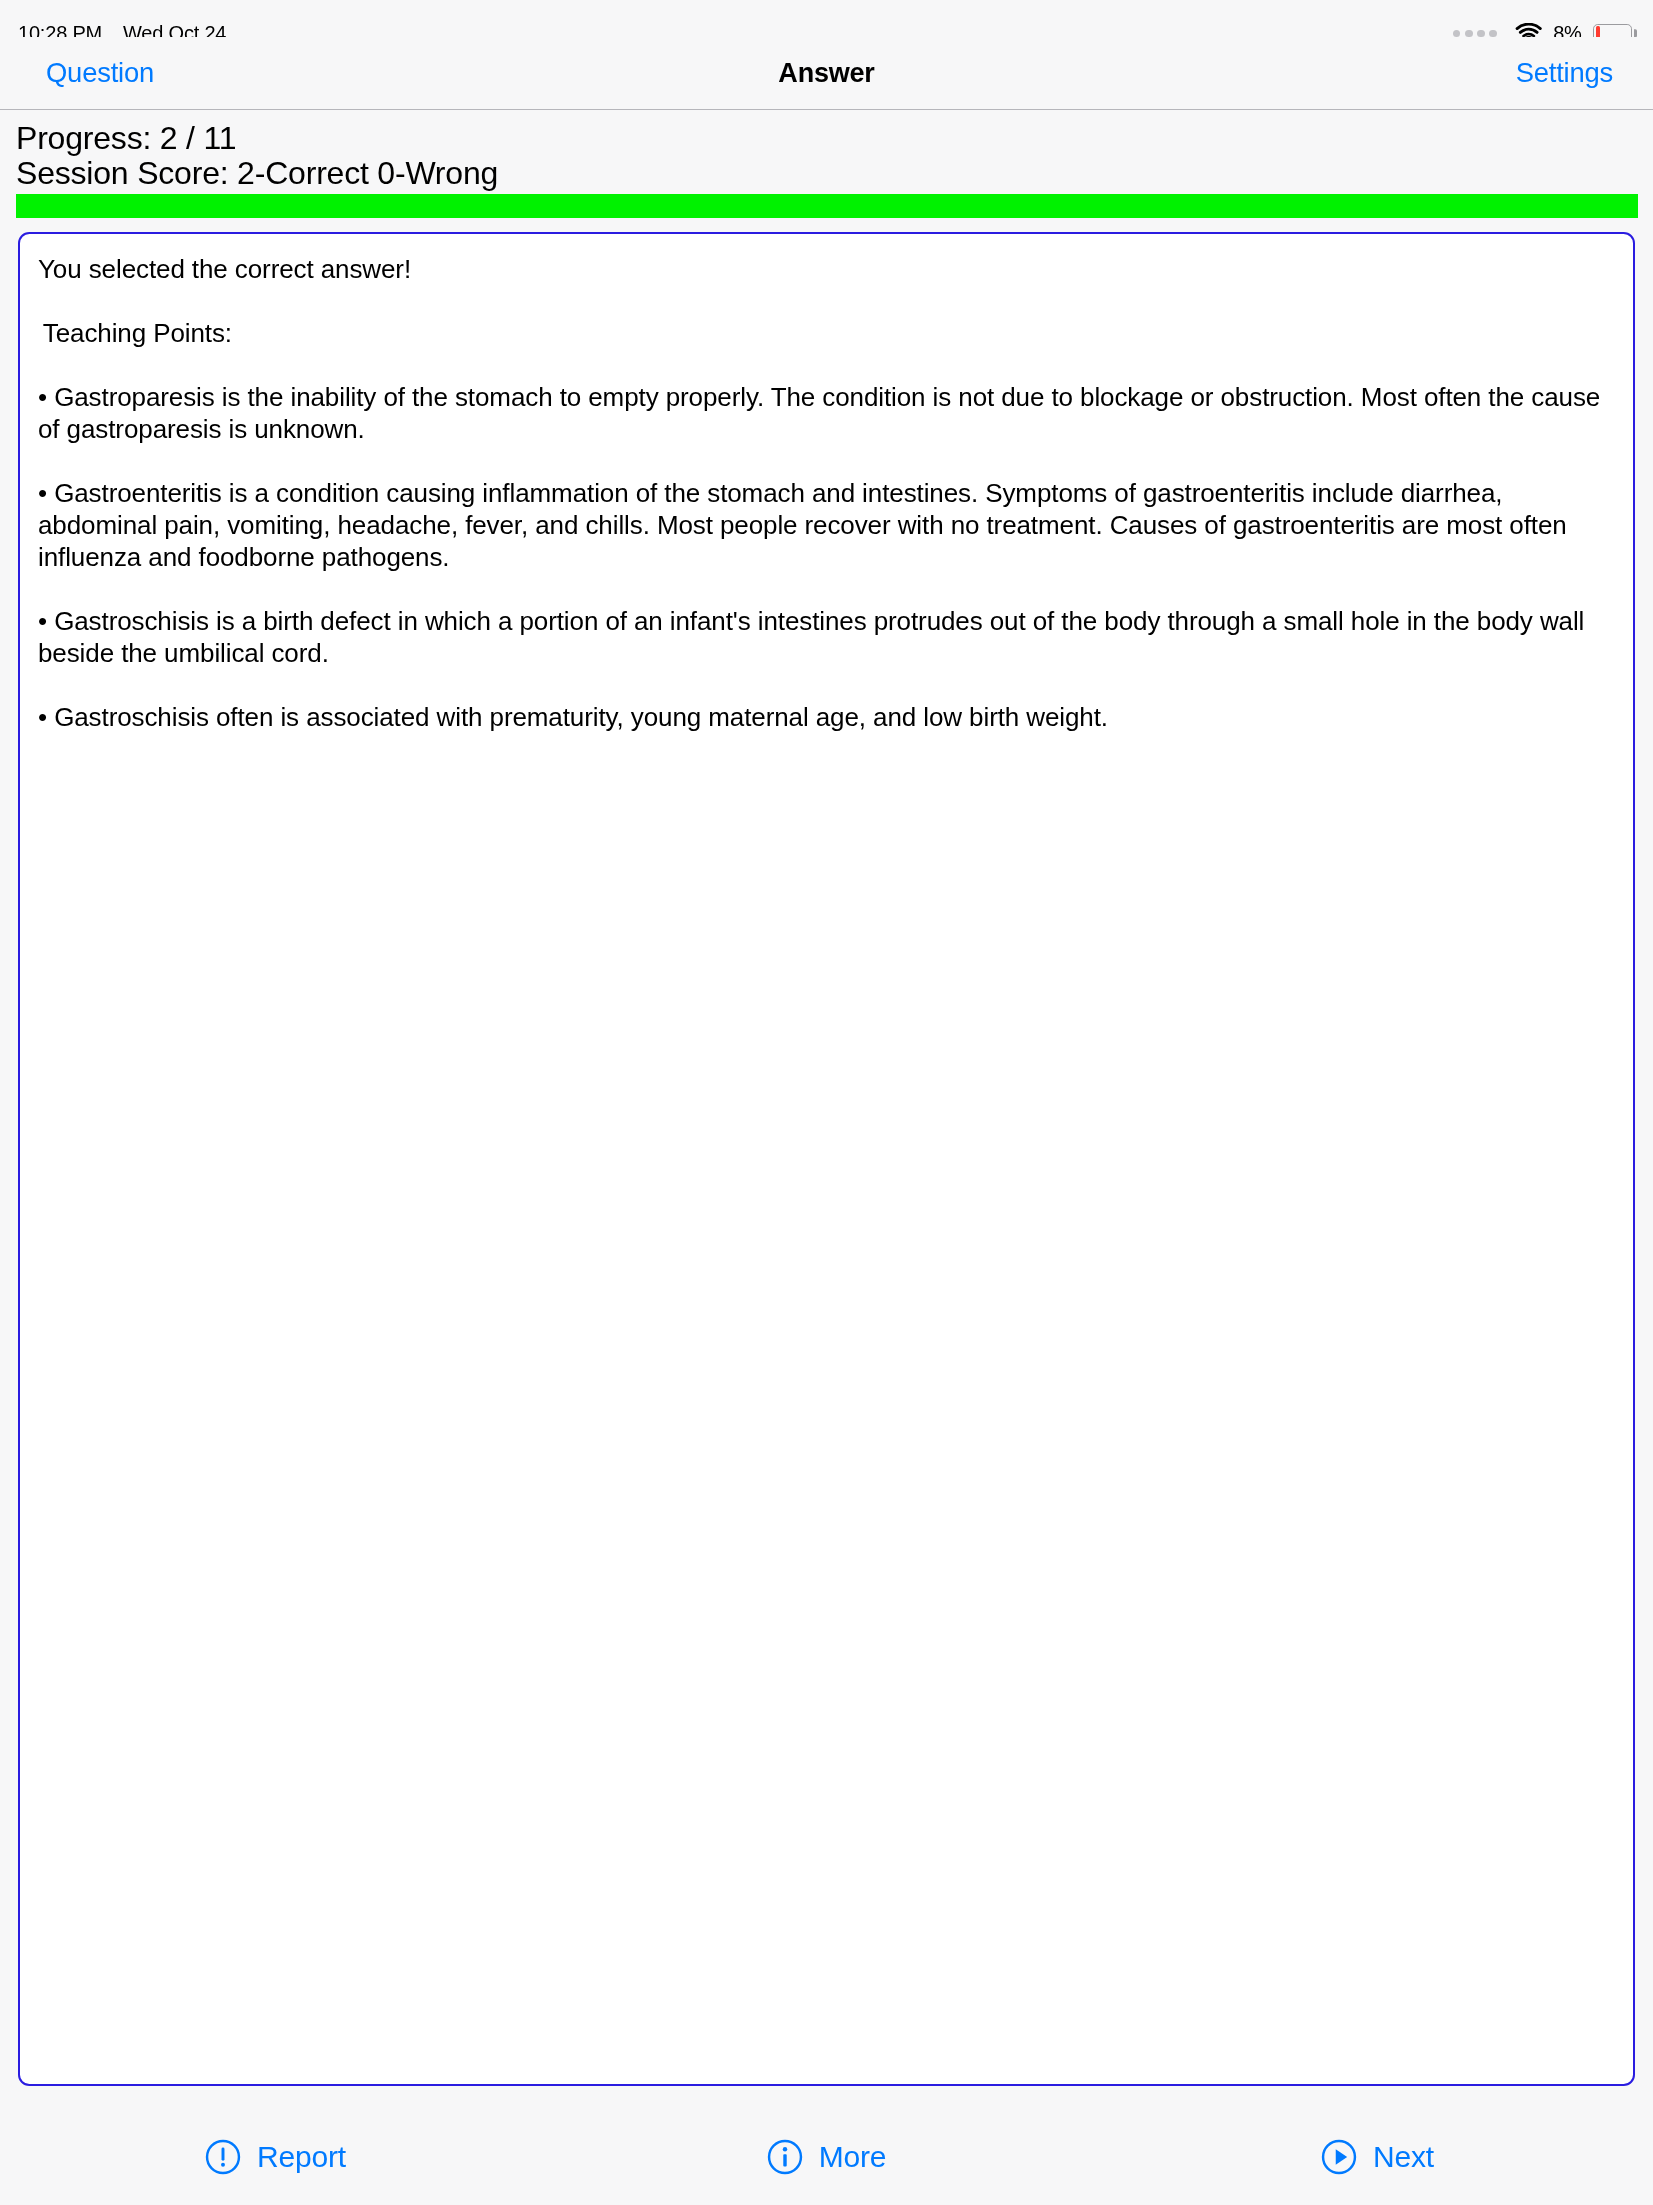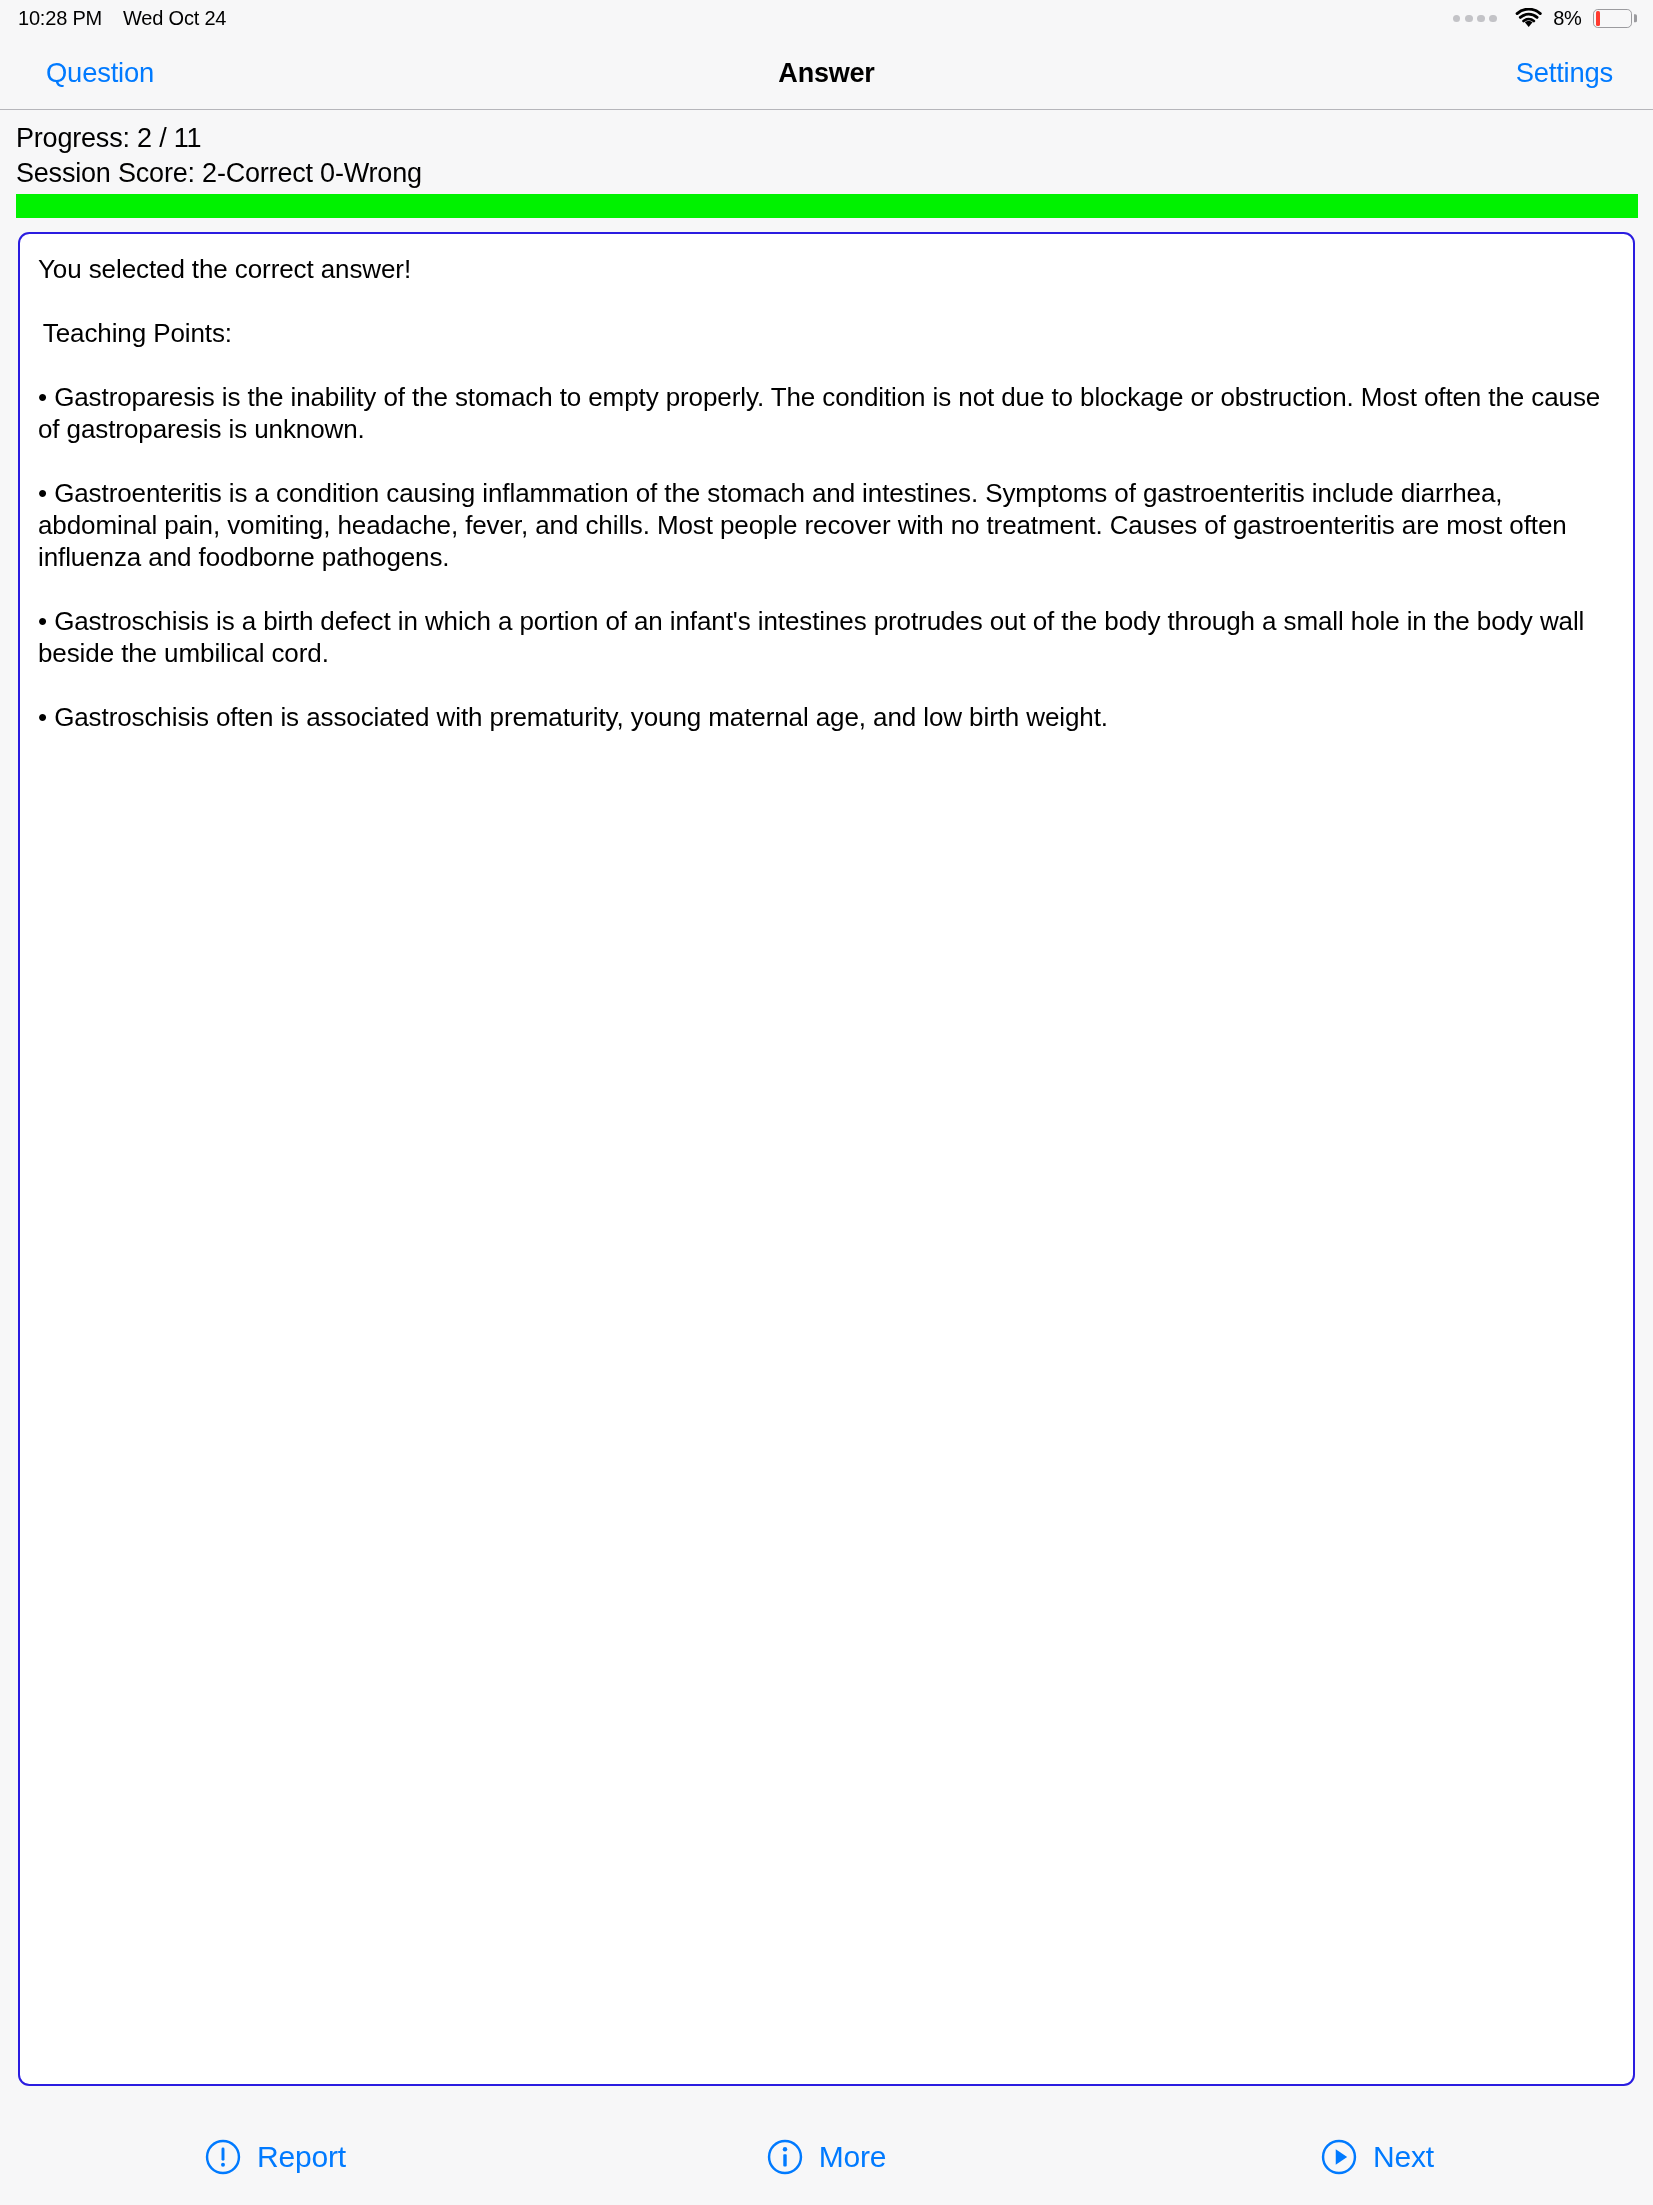--- a/index.html
+++ b/index.html
@@ -16,21 +16,21 @@
     position: relative;
     width: 1653px;
     height: 2205px;
     background: #f7f7f8;
     overflow: hidden;
   }
 
   
   .statusbar {
     position: absolute;
-    top: 0; left: 0;
+    top: 15px; left: 0;
     width: 1653px;
     height: 37px;
     display: flex;
     align-items: center;
     padding: 0 21px 0 18px;
     background: #f7f7f8;
   }
   .status-left {
     display: flex;
     align-items: baseline;
@@ -116,21 +116,21 @@
     pointer-events: none;
   }
 
   
   .progress-block {
     position: absolute;
     top: 111px; left: 0;
     width: 1653px;
   }
   .progress-line {
-    font-size: 27px;
+    font-size: 32px;
     color: #000000;
     letter-spacing: -0.2px;
     padding-left: 16px;
     line-height: 35px;
   }
   .progress-line:first-child { padding-top: 9.7px; }
 
   .progress-bar-track {
     position: absolute;
     top: 194px; left: 16px;

